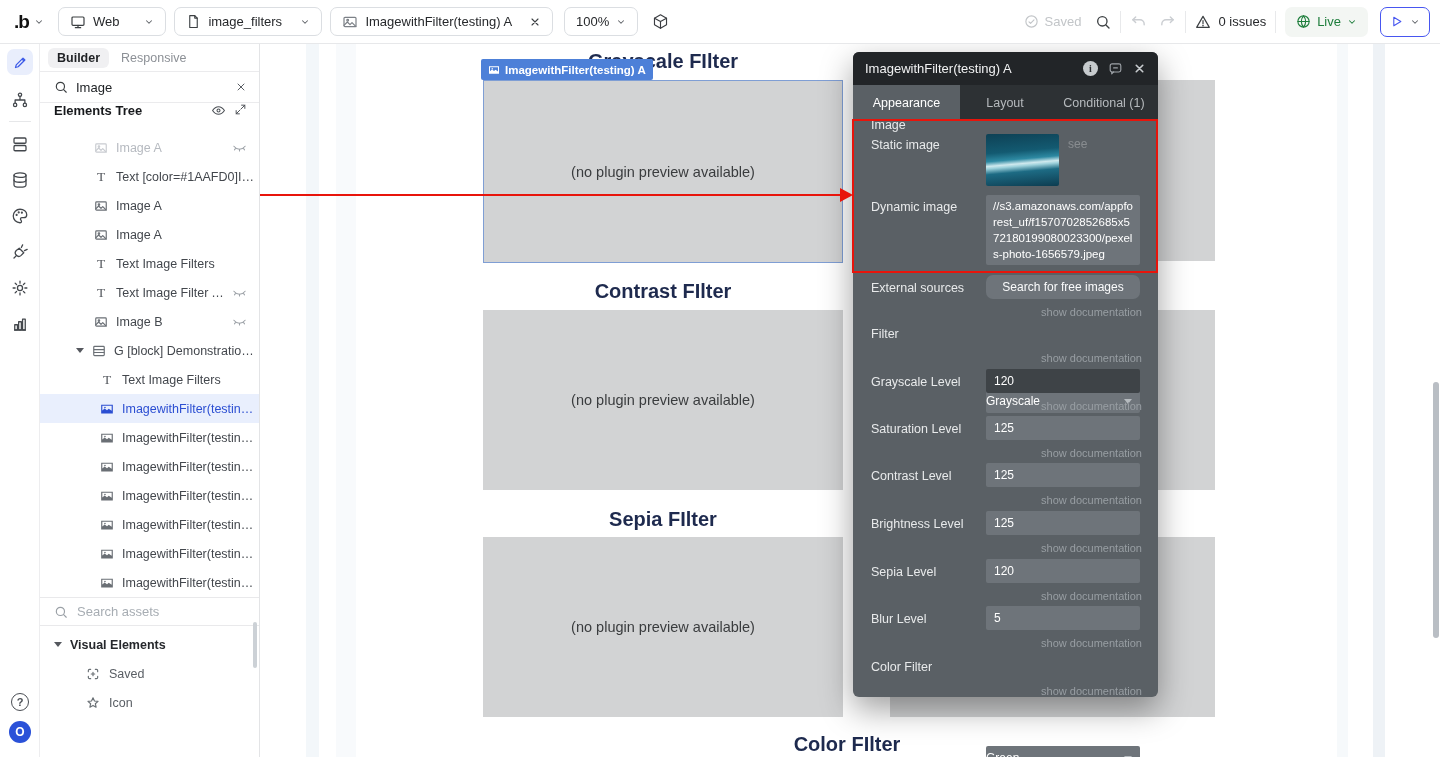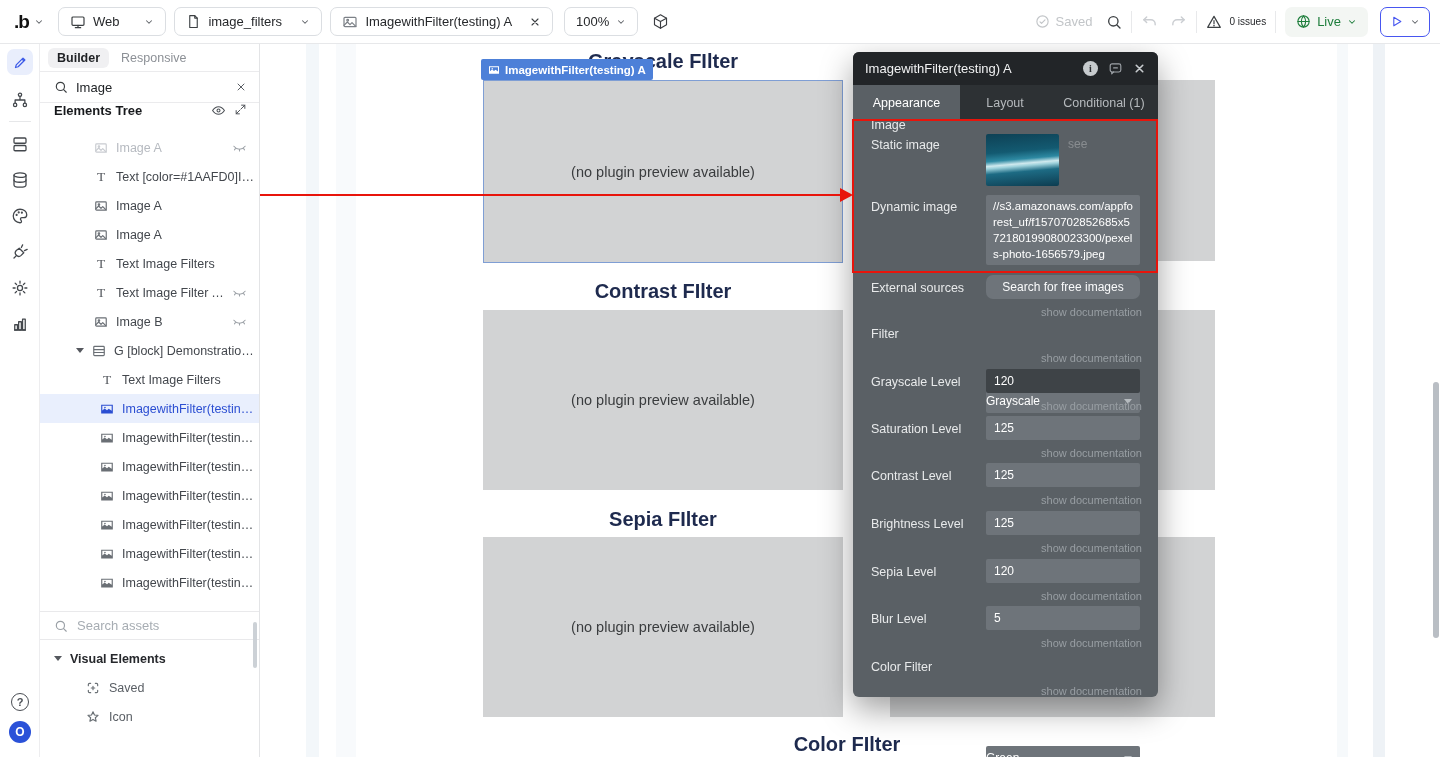--- a/index.html
+++ b/index.html
@@ -9,21 +9,21 @@
 svg{display:block}
 
 .topbar{position:absolute;top:0;left:0;width:1440px;height:44px;background:#fff;border-bottom:1px solid #e7e8ea;display:flex;align-items:center;padding:0 10px 0 14px;z-index:60}
 .logo-b{font-weight:800;font-size:19px;color:#111;letter-spacing:-1px}
 .logo-b::before{content:".b"}
 .chev{color:#5f6368;flex:none}
 .tbtn{display:flex;align-items:center;gap:7px;height:29px;border:1px solid #dbdee2;border-radius:7px;padding:0 11px;font-size:13px;color:#26282b;background:#fff;white-space:nowrap}
 .tb-gap{width:8px;flex:none}
 .vdiv{width:1px;height:22px;background:#e8e9eb;margin:0 9px;flex:none}
 .saved{display:flex;align-items:center;gap:6px;color:#c2c5c8;font-size:13px}
-.issues{display:flex;align-items:center;gap:7px;font-size:10px;color:#26282b}
+.issues{display:flex;align-items:center;gap:7px;font-size:13px;color:#26282b}
 .live-pill{display:flex;align-items:center;gap:6px;height:30px;border-radius:7px;background:#f3f6f3;padding:0 11px;font-size:13px;color:#1e7e3c}
 .play-btn{display:flex;align-items:center;justify-content:center;gap:7px;width:50px;height:30px;border:1.5px solid #4756f0;border-radius:7px;background:#fff;color:#4756f0}
 
 .rail{position:absolute;top:44px;left:0;width:40px;height:713px;background:#fff;border-right:1px solid #ededef;z-index:55}
 .rail-ic{position:absolute;left:0;width:40px;height:32px;display:flex;align-items:center;justify-content:center;color:#43474c}
 .rail-active{position:absolute;left:7px;width:26px;height:26px;border-radius:7px;background:#e9eefc;display:flex;align-items:center;justify-content:center;color:#3d5be8}
 .rail-div{position:absolute;left:9px;width:22px;height:1px;background:#e6e7e9}
 .help-ic{width:18px;height:18px;border-radius:50%;border:1.5px solid #4a4e54;color:#4a4e54;font-size:11px;font-weight:700;display:flex;align-items:center;justify-content:center}
 .help-ic::before{content:"?"}
 .o-badge{width:22px;height:22px;border-radius:50%;background:#2a51d8;color:#fff;font-size:12px;font-weight:700;display:flex;align-items:center;justify-content:center}
@@ -43,21 +43,21 @@
 .trow.grow{padding-left:36px}
 .trow.dim{color:#b6bac0}
 .trow.dim .tico{color:#c9ccd1}
 .trow.sel{background:#e9effd;color:#2b4ed2}
 .trow.sel .tico{color:#2b4ed2}
 .tico{flex:none;color:#6a6f75}
 .ticon{flex:none;font-family:"Liberation Serif",serif;font-size:13.5px;line-height:1;color:#53575d;width:14px;text-align:center}
 .ticon::before{content:"T"}
 .eyec{margin-left:auto;margin-right:12px;color:#9ba0a6;flex:none}
 .tri-d{width:0;height:0;border-left:4.5px solid transparent;border-right:4.5px solid transparent;border-top:5.5px solid #55585e;flex:none}
-.assets-search{height:29px;display:flex;align-items:center;gap:9px;border-top:1px solid #e9e9eb;border-bottom:1px solid #e9e9eb;padding:0 14px;margin-top:14px}
+.assets-search{height:29px;display:flex;align-items:center;gap:9px;border-top:1px solid #e9e9eb;border-bottom:1px solid #e9e9eb;padding:0 14px;margin-top:0}
 .assets-search input{border:none;outline:none;flex:1;font-size:13px;color:#a7adb3;font-family:"Liberation Sans",sans-serif;min-width:0}
 .assets-search input::placeholder{color:#a7adb3}
 .ve-head{height:29px;display:flex;align-items:center;gap:8px;padding-left:14px;font-size:12.5px;font-weight:700;color:#26282c;margin-top:4px}
 .ve-row{height:29px;display:flex;align-items:center;gap:9px;padding-left:46px;font-size:12.5px;color:#595e64}
 .sp-scroll{position:absolute;right:2px;top:578px;width:4px;height:46px;border-radius:2px;background:#ccd1d6}
 
 .canvas{position:absolute;top:44px;left:261px;right:0;bottom:0;background:#fff;z-index:1}
 .strip{position:absolute;top:0;bottom:0}
 .cv-h{position:absolute;font-size:20px;font-weight:700;color:#1e2a4e;text-align:center;z-index:2}
 .pbox{position:absolute;left:483px;width:360px;background:#d2d3d4;display:flex;align-items:center;justify-content:center;font-size:14.5px;color:#3a3c3e;z-index:1}

